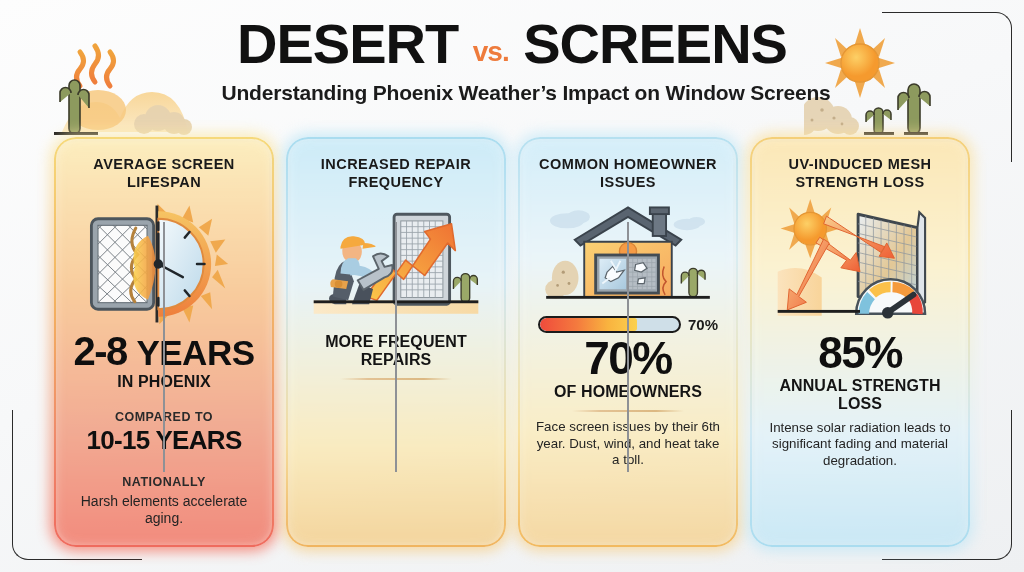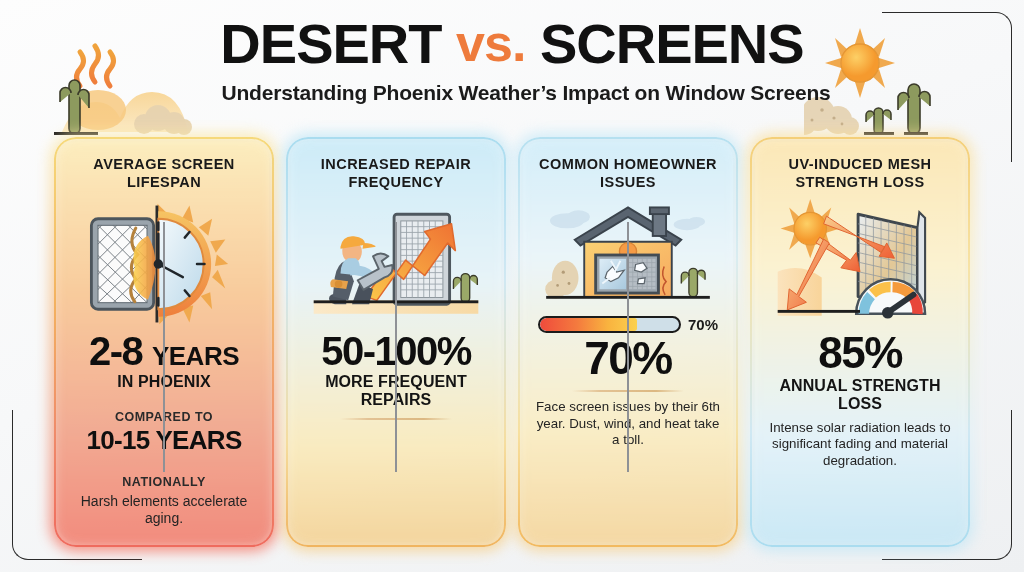--- a/index.html
+++ b/index.html
@@ -21,21 +21,21 @@
            border-left: none; border-top: none; border-bottom-right-radius: 16px; }
   .fb-bl { bottom: 12px; left: 12px; width: 130px; height: 150px;
            border-right: none; border-top: none; border-bottom-left-radius: 16px; }
 
   
   .header { position: absolute; top: 16px; left: 0; width: 100%; text-align: center; }
   .title {
     font-size: 56px; font-weight: 900; letter-spacing: -1px;
     color: #111111; line-height: 1.0; white-space: nowrap;
   }
-  .title .vs { color: #ee7b3c; font-size: 52px; font-weight: 900; vertical-align: 2px; }
+  .title .vs { color: #ee7b3c; font-size: 28px; font-weight: 900; vertical-align: 2px; }
   .subtitle {
     margin-top: 9px; font-size: 21px; font-weight: 600; color: #1b1b1b;
     letter-spacing: -0.2px; white-space: nowrap; padding-left: 28px;
   }
 
   
   .deco { position: absolute; pointer-events: none; }
   .deco-left  { left: 38px; top: 22px; width: 190px; height: 120px; }
   .deco-right { right: 30px; top: 22px; width: 190px; height: 120px; }
 
@@ -97,21 +97,21 @@
     position: absolute; left: 0; top: 0; bottom: 0; width: 70%;
     background: linear-gradient(90deg,#ef4b3c 0%,#f47a3e 38%,#f9b33f 70%,#fbd14f 100%);
     border-radius: 7px 3px 3px 7px;
   }
   .progress-label { font-size: 15px; font-weight: 700; color: #1c1c1c; }
 
   .stat-big {
     font-size: 40px; font-weight: 900; color: #0f0f0f;
     letter-spacing: -1.5px; line-height: 1.0; text-align: center; white-space: nowrap;
   }
-  .stat-big .unit { font-size: 26px; font-weight: 800; letter-spacing: -0.5px; }
+  .stat-big .unit { font-size: 35px; font-weight: 800; letter-spacing: -0.5px; }
   .stat-sub {
     font-size: 16px; font-weight: 800; color: #141414;
     letter-spacing: .1px; text-align: center; line-height: 1.12; margin-top: 2px;
     text-transform: uppercase;
   }
   .stat-note {
     font-size: 12.5px; font-weight: 700; color: #2a2a2a;
     letter-spacing: .5px; text-align: center; margin-top: 19px; text-transform: uppercase;
   }
   .stat-mid {
@@ -352,23 +352,20 @@
           </g>
 
           <g>
             <rect x="158" y="80" width="9" height="30" rx="4.5" fill="#9aa868" stroke="#3b3b2a" stroke-width="1.4"></rect>
             <path d="M150 96 v-8 a4 4 0 0 1 8 0" fill="#9aa868" stroke="#3b3b2a" stroke-width="1.4"></path>
             <path d="M175 92 v-6 a4 4 0 0 0 -8 0" fill="#9aa868" stroke="#3b3b2a" stroke-width="1.4"></path>
           </g>
           <rect x="4" y="108" width="172" height="3" fill="#1e1e1e"></rect>
         </svg>
       </div>
-      <div class="stat-big">
-        <span>50-100%</span>
-      </div>
       <div class="stat-sub">MORE FREQUENT REPAIRS</div>
       <div class="divider"></div>
     </div>
     <div class="separator"></div>
   </div>
 
   <div class="card-slot">
     <div class="card glow-c">
       <div class="card-title">COMMON HOMEOWNER ISSUES</div>
       <div class="card-figure short">
@@ -434,20 +431,21 @@
       </div>
       <div class="progress-wrap">
         <div class="progress-track">
           <div class="progress-fill" style="width: 70%;"></div>
         </div>
         <div class="progress-label">70%</div>
       </div>
       <div class="stat-big" style="font-size:46px">
         <span>70%</span>
       </div>
+      <div class="stat-sub">OF HOMEOWNERS</div>
       <div class="divider"></div>
       <div class="desc small">Face screen issues by their 6th year. Dust, wind, and heat take a toll.</div>
     </div>
     <div class="separator"></div>
   </div>
 
   <div class="card-slot">
     <div class="card glow-d">
       <div class="card-title">UV-INDUCED MESH STRENGTH LOSS</div>
       <div class="card-figure">

